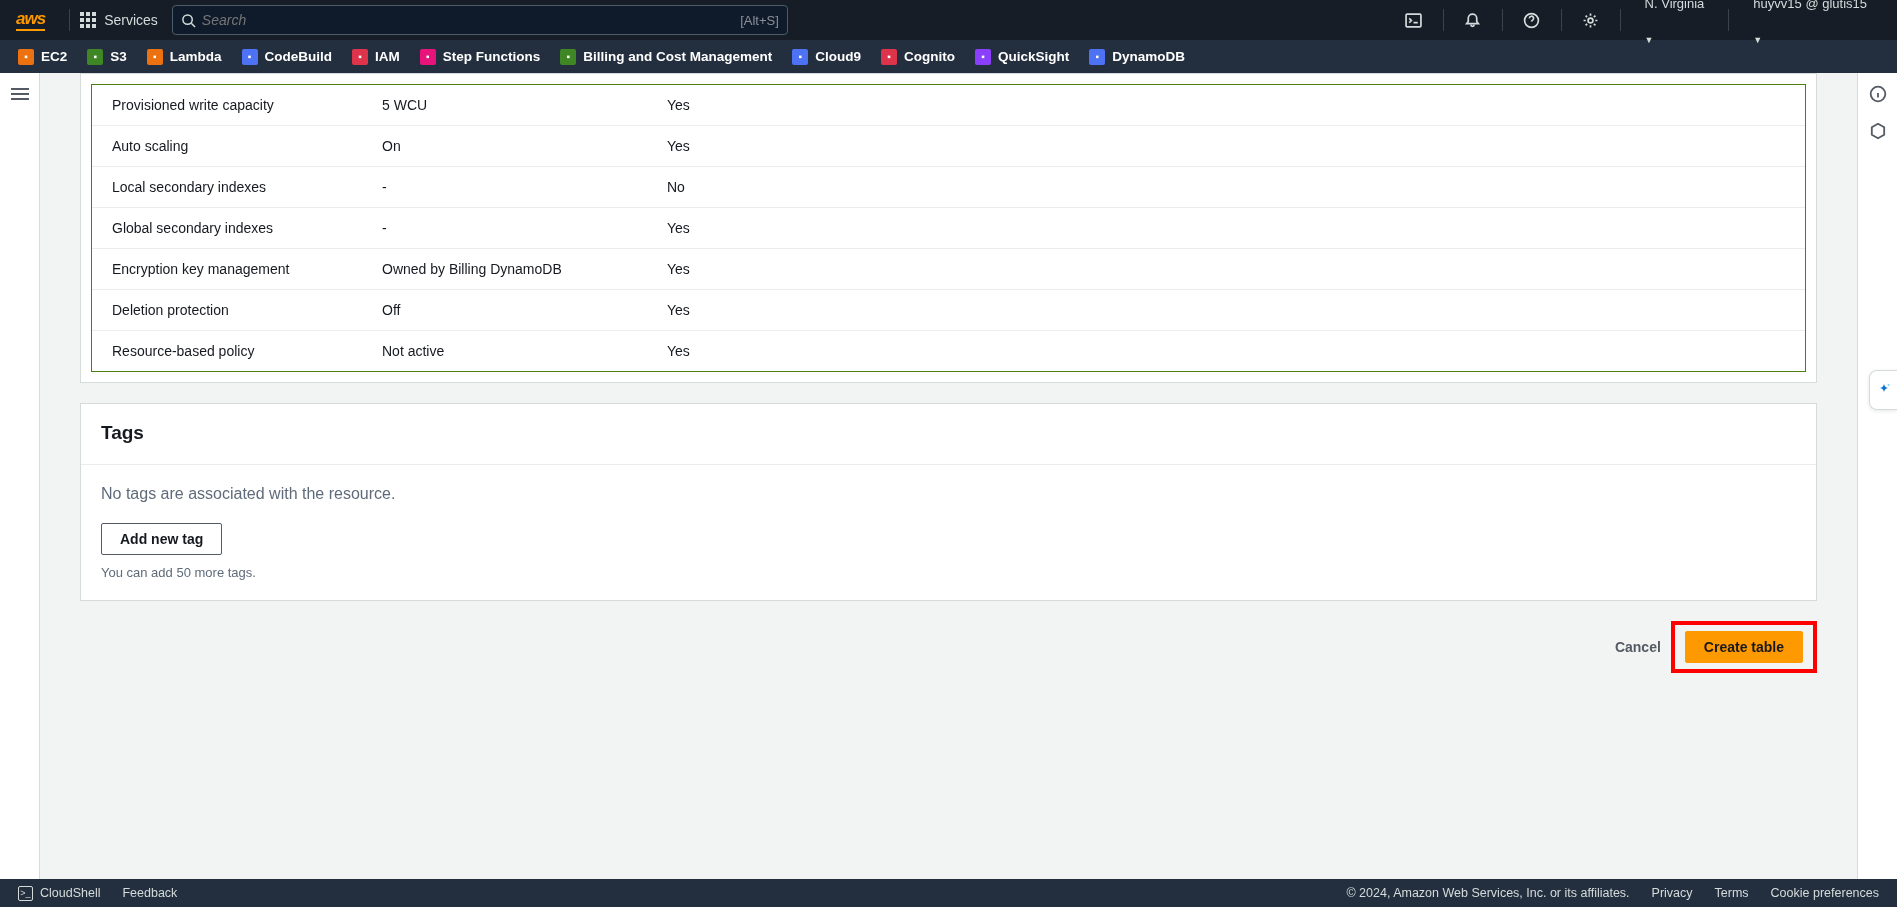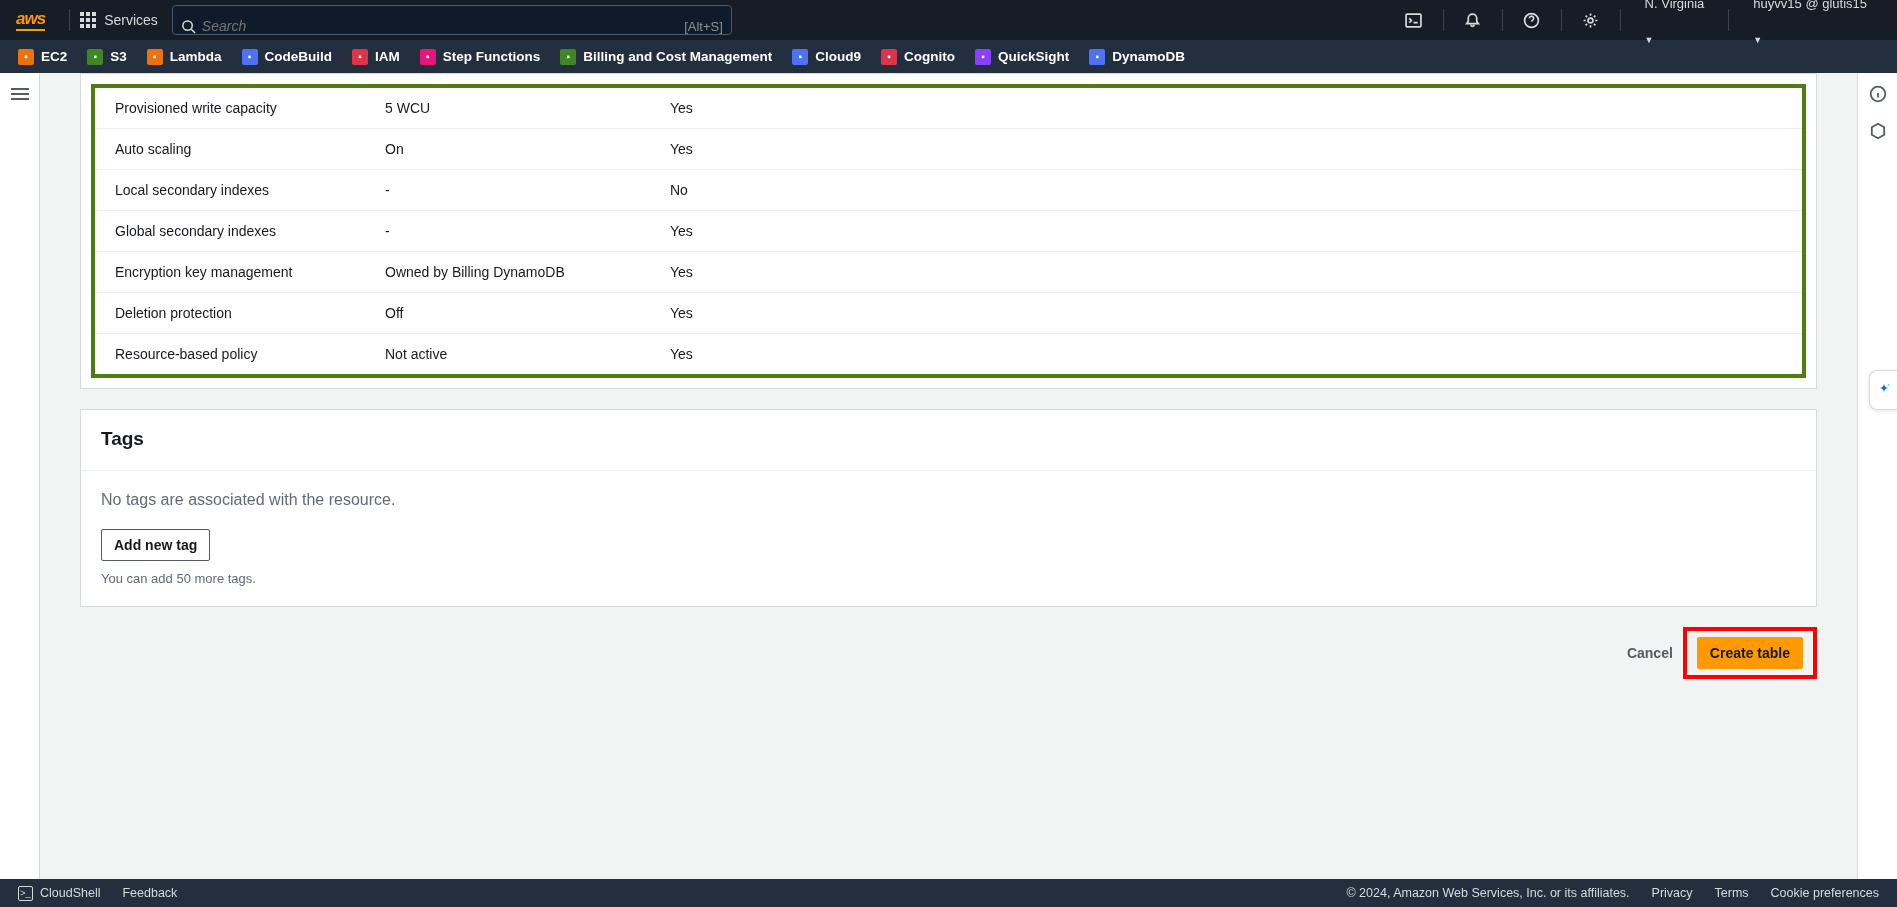--- a/index.html
+++ b/index.html
@@ -3,48 +3,48 @@
 <meta charset="utf-8">
 <style>
 * { box-sizing: border-box; margin: 0; padding: 0; }
 body { font-family: "Amazon Ember", "Helvetica Neue", Arial, sans-serif; font-size: 14px; color: #16191f; background: #f2f3f3; }
 .topbar { background: #161d26; height: 40px; display: flex; align-items: center; padding: 0 16px; color: #d5dbdb; }
 .aws-logo { color: #ff9900; font-weight: bold; font-size: 17px; margin-right: 14px; font-style: italic; border-bottom: 2px solid #ff9900; letter-spacing: -1px; }
 .topbar-sep { width: 1px; height: 22px; background: #39434f; margin: 0 10px; }
 .svc-btn { display: flex; align-items: center; gap: 8px; cursor: pointer; font-size: 14px; }
 .grid-icon { display: grid; grid-template-columns: repeat(3,4px); grid-template-rows: repeat(3,4px); gap: 2px; }
 .grid-icon span { background: #d5dbdb; }
-.searchbox { display: flex; align-items: flex-end; background: #0f1b2a; border: 1px solid #4b5b6b; border-radius: 4px; margin-left: 14px; width: 560px; height: 30px; padding: 0 8px; }
+.searchbox { display: flex; align-items: center; background: #0f1b2a; border: 1px solid #4b5b6b; border-radius: 4px; margin-left: 14px; width: 616px; height: 30px; padding: 0 8px; }
 .searchbox input { background: transparent; border: none; outline: none; color: #d5dbdb; font-style: italic; font-size: 14px; flex: 1; margin-left: 6px; }
 .kbd-hint { color: #8a9099; font-size: 13px; }
 .top-right { margin-left: auto; display: flex; align-items: center; gap: 0; }
 .top-right-icon { width: 38px; display: flex; justify-content: center; cursor: pointer; }
 .region-sel, .account-sel { display:flex; align-items:flex-start; gap:24px; padding:0 14px; cursor:pointer; font-size:13px;flex-direction:column; }
 .toolbar { background: #232f3e; height: 33px; display:flex; align-items:center; padding:0 18px; gap:20px; color:#fff; font-size:13.5px; font-weight:600; }
 .tool-item { display:flex; align-items:center; gap:7px; cursor:pointer; }
 .tool-icon { width:16px; height:16px; border-radius:2px; display:flex; align-items:center; justify-content:center; font-size:10px; color:#fff; font-weight:bold; }
 .layout { display:flex; position:relative; min-height: calc(100vh - 40px - 33px - 28px); }
 .left-rail { width:40px; border-right:1px solid #d5dbdb; display:flex; justify-content:center; padding-top:12px; background:#fff; }
 .hamburger { width:18px; cursor:pointer; }
 .hamburger div { height:2px; background:#545b64; margin:3px 0; }
 .right-rail { width:40px; border-left:1px solid #d5dbdb; display:flex; flex-direction:column; align-items:center; gap:16px; padding-top:12px; background:#fff; }
 .content { flex:1; background:#f2f3f3; padding: 0 40px 30px 40px; overflow:auto; }
 .panel { background:#fff; border:1px solid #d5dbdb; margin-bottom: 20px; }
-.tbl-like { border:4px solid #4d7c0f; }
+.tbl-like { border:1px solid #4d7c0f; }
 .trow { display:flex; border-top:1px solid #eaeded; padding: 12px 20px; font-size:14px; }
 .trow:first-child { border-top:none; }
 .tc1 { width: 270px; }
 .tc2 { width: 285px; }
 .tc3 { flex:1; }
 .tags-panel-header { padding:18px 20px 14px 20px; border-bottom:1px solid #eaeded; }
 .tags-title { font-size:19px; font-weight:700; margin-bottom:6px; color:#16191f; }
 .tags-desc { font-size:13px; color:#5f6b7a; line-height:1.5; }
 .tags-body { padding:20px; }
 .no-tags-msg { color:#5f6b7a; font-size:16px; margin-bottom:20px; }
-.btn { border:1px solid #545b64; background:#fff; padding:7px 12px; font-size:14px; font-weight:700; border-radius:2px; cursor:pointer; color:#16191f; }
+.btn { border:1px solid #545b64; background:#fff; padding:7px 18px; font-size:14px; font-weight:700; border-radius:2px; cursor:pointer; color:#16191f; }
 .btn-primary { background:#ff9900; border:1px solid #ff9900; color:#16191f; }
 .tag-hint { margin-top:10px; font-size:13px; color:#5f6b7a; }
 .actions-row { display:flex; justify-content:flex-end; gap:0; align-items:center; margin-top:10px; }
 .cancel-link { font-weight:700; color:#545b64; cursor:pointer; padding:7px 10px; }
 .highlight-box { border:4px solid #ff0000; padding:6px 10px; display:inline-block; }
 .footer { background:#232f3e; color:#d5dbdb; height:28px; display:flex; align-items:center; padding:0 18px; font-size:12.5px; gap:22px; }
 .footer-right { margin-left:auto; display:flex; gap:22px; }
 .cloudshell-ico { width:15px; height:15px; border:1.5px solid #d5dbdb; border-radius:2px; display:flex; align-items:center; justify-content:center; font-size:9px; }
 .svg-ico { stroke:#d5dbdb; fill:none; stroke-width:1.6; }
 .ai-tab { position:fixed; right:0; top:370px; background:#fff; border:1px solid #d5dbdb; border-right:none; border-radius:8px 0 0 8px; width:28px; height:40px; display:flex; align-items:center; justify-content:center; cursor:pointer; box-shadow:0 1px 4px rgba(0,0,0,.1); }

